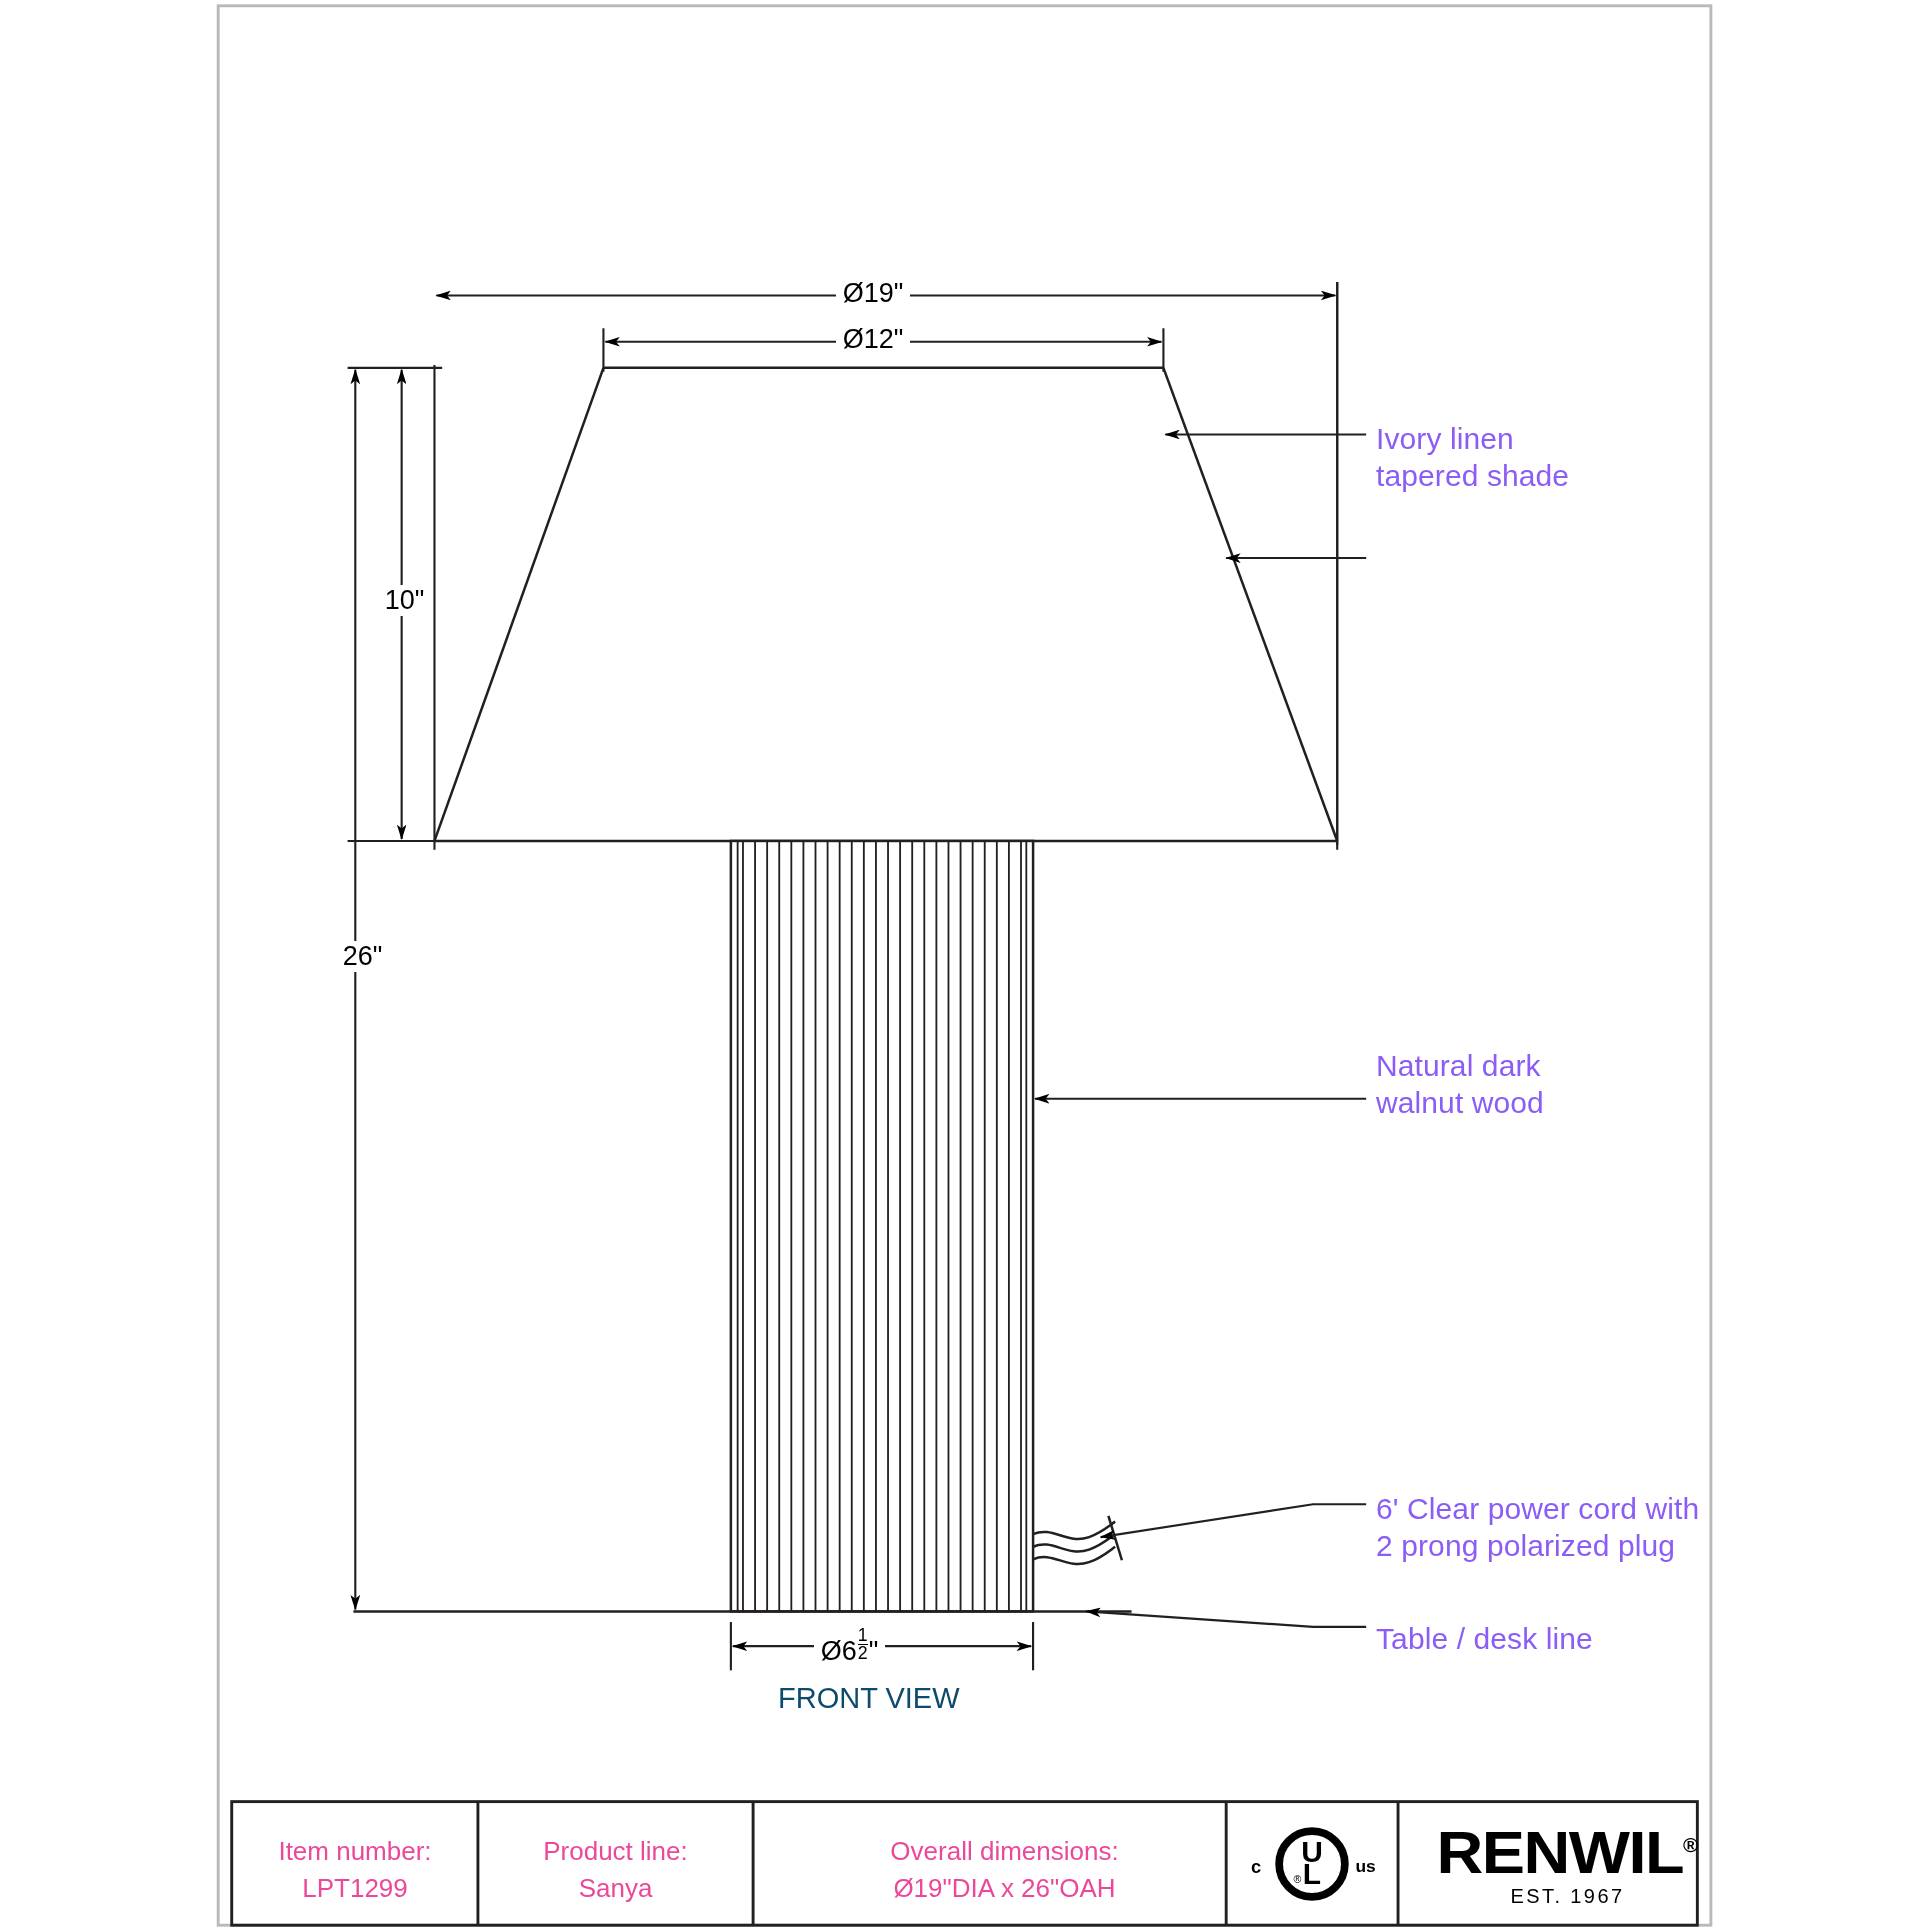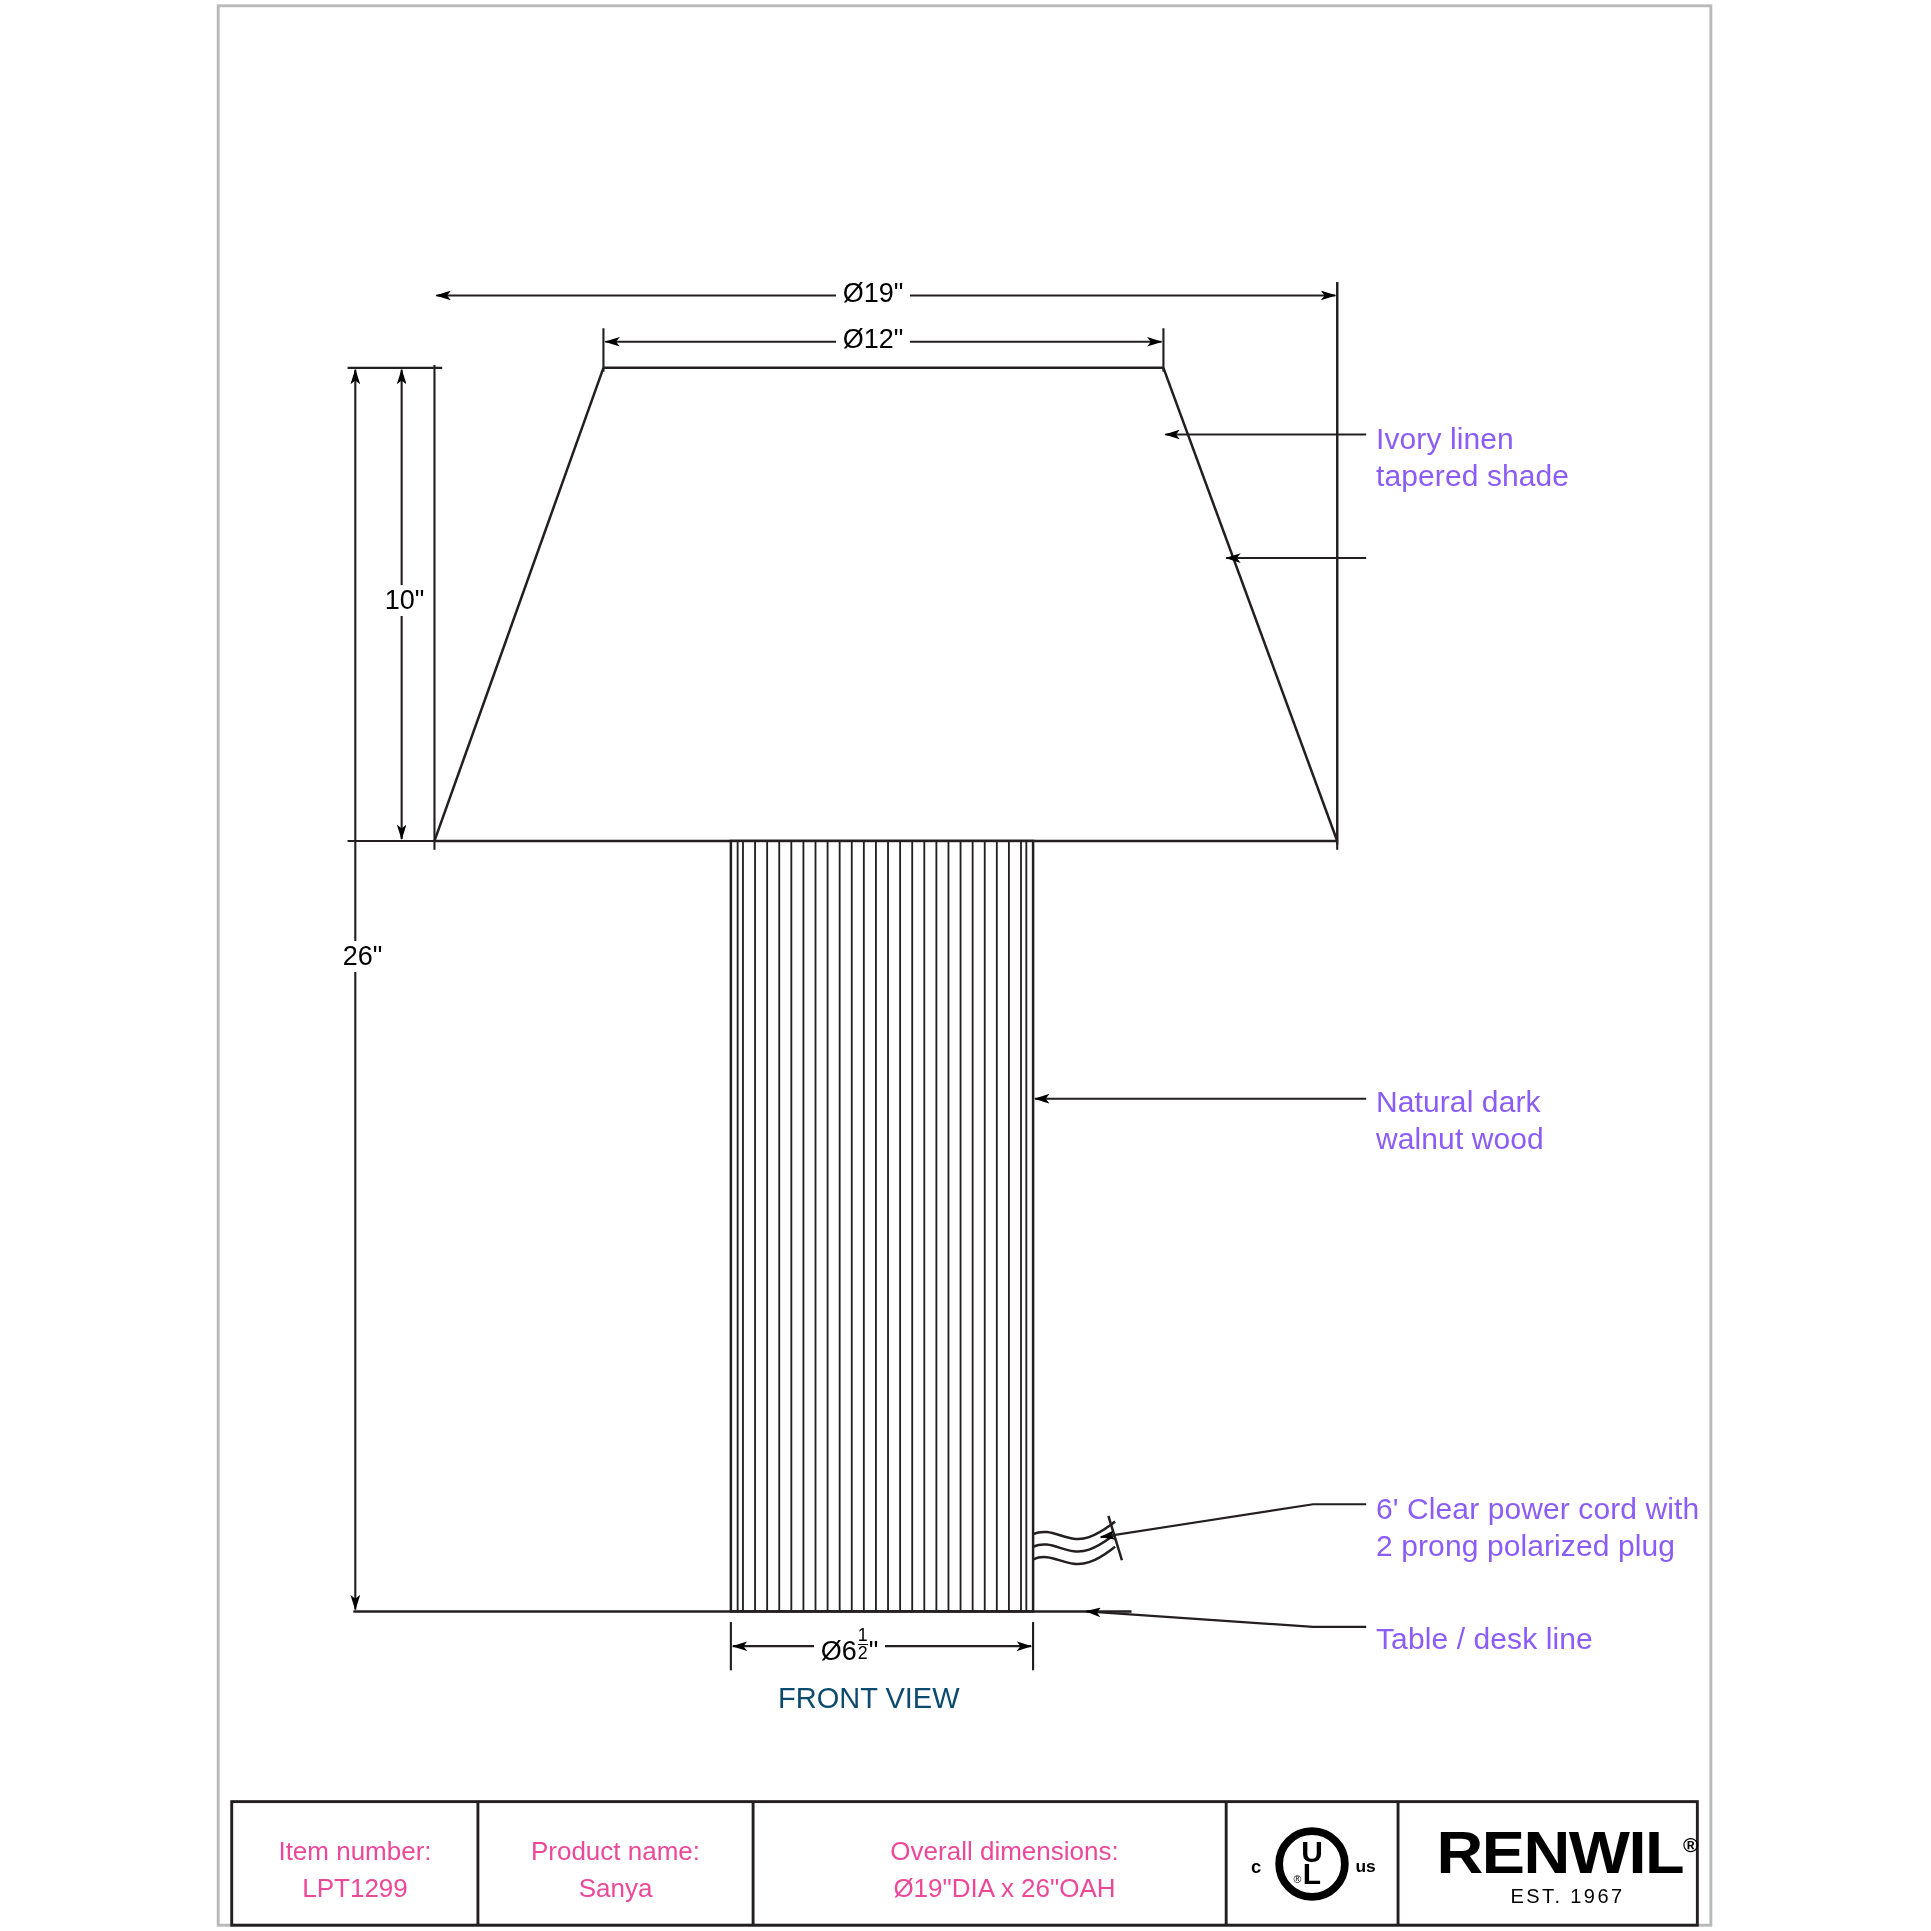--- a/index.html
+++ b/index.html
@@ -235,35 +235,35 @@
   <div class="dimtext" style="left:336px; top:941px;">26"</div>
 
   <div class="dimtext" style="left:814px; top:1628px;"><span>Ø6</span><span class="frac"><span class="num">1</span><span class="bar"></span><span class="den">2</span></span><span>"</span></div>
 
   <div class="viewlabel" style="left:778px; top:1682px;">FRONT VIEW</div>
 
   <div class="anno" style="left:1376px; top:420px;">Ivory linen
 tapered shade</div>
 
 
-  <div class="anno" style="left:1376px; top:1083px;">Natural dark
+  <div class="anno" style="left:1376px; top:1047px;">Natural dark
 walnut wood</div>
 
   <div class="anno" style="left:1376px; top:1490px;">6' Clear power cord with
 2 prong polarized plug</div>
 
   <div class="anno" style="left:1376px; top:1612px;margin-top:8px;">Table / desk line</div>
 
   <div class="tb-cell" style="left:232px; top:1833px; width:246px;">
     <div>Item number:</div>
     <div>LPT1299</div>
   </div>
 
   <div class="tb-cell" style="left:478px; top:1833px; width:275px;">
-    <div>Product name:</div>
+    <div>Product line:</div>
     <div>Sanya</div>
   </div>
 
   <div class="tb-cell" style="left:753px; top:1833px; width:473px;padding-left:15px;">
     <div>Overall dimensions:</div>
     <div>Ø19"DIA x 26"OAH</div>
   </div>
 
   <div class="ul-wrap" style="left:1226px; top:1802px; width:172px; height:124px;">
     <svg viewBox="0 0 178 128" width="172" height="124">

